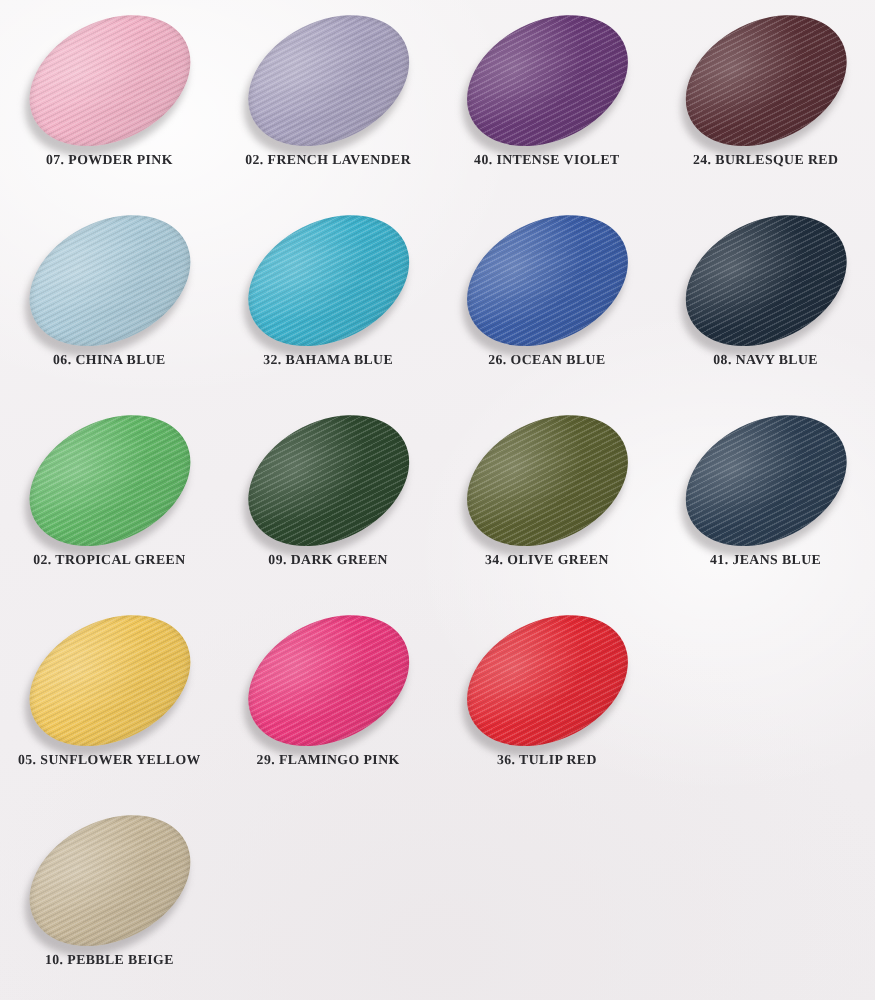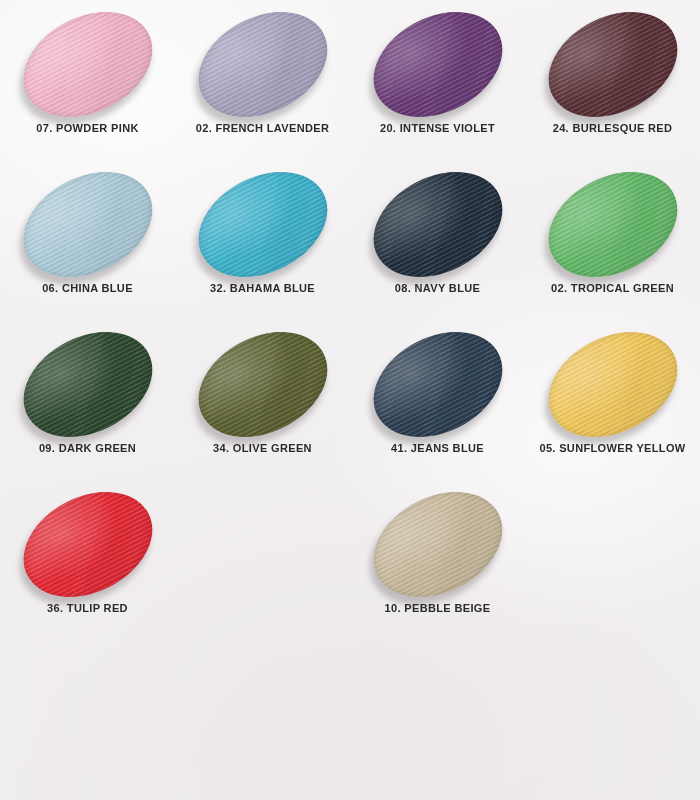--- a/index.html
+++ b/index.html
@@ -109,21 +109,21 @@
     border-radius: 50%;
     box-shadow: inset 0 0 6px rgba(0,0,0,0.13);
   }
 
   .label {
     position: absolute;
     left: 0;
     right: 0;
     bottom: 26px;
     text-align: center;
-    font-family: Liberation Sans, sans-serif;
+    font-family: Liberation Serif, serif;
     font-size: 11px;
     font-weight: 700;
     letter-spacing: 0.35px;
     color: #2a2a2e;
     white-space: nowrap;
     line-height: 1;
   }
 </style>
 </head>
 <body style="background: rgb(242, 239, 241);">
@@ -155,21 +155,21 @@
     </div>
     <div class="cell">
       <div class="swatch-wrap">
         <div class="shadow"></div>
         <div class="swatch" style="background-color: rgb(106, 60, 120);">
           <div class="ribs"></div>
           <div class="sheen"></div>
           <div class="edge"></div>
         </div>
       </div>
-      <div class="label">20. INTENSE VIOLET</div>
+      <div class="label">40. INTENSE VIOLET</div>
     </div>
     <div class="cell">
       <div class="swatch-wrap">
         <div class="shadow"></div>
         <div class="swatch" style="background-color: rgb(91, 50, 56);">
           <div class="ribs"></div>
           <div class="sheen"></div>
           <div class="edge"></div>
         </div>
       </div>
@@ -193,20 +193,31 @@
           <div class="ribs"></div>
           <div class="sheen"></div>
           <div class="edge"></div>
         </div>
       </div>
       <div class="label">32. BAHAMA BLUE</div>
     </div>
     <div class="cell">
       <div class="swatch-wrap">
         <div class="shadow"></div>
+        <div class="swatch" style="background-color: rgb(61, 95, 168);">
+          <div class="ribs"></div>
+          <div class="sheen"></div>
+          <div class="edge"></div>
+        </div>
+      </div>
+      <div class="label">26. OCEAN BLUE</div>
+    </div>
+    <div class="cell">
+      <div class="swatch-wrap">
+        <div class="shadow"></div>
         <div class="swatch" style="background-color: rgb(34, 48, 63);">
           <div class="ribs"></div>
           <div class="sheen"></div>
           <div class="edge"></div>
         </div>
       </div>
       <div class="label">08. NAVY BLUE</div>
     </div>
     <div class="cell">
       <div class="swatch-wrap">
@@ -259,20 +270,31 @@
           <div class="ribs"></div>
           <div class="sheen"></div>
           <div class="edge"></div>
         </div>
       </div>
       <div class="label">05. SUNFLOWER YELLOW</div>
     </div>
     <div class="cell">
       <div class="swatch-wrap">
         <div class="shadow"></div>
+        <div class="swatch" style="background-color: rgb(235, 59, 126);">
+          <div class="ribs"></div>
+          <div class="sheen"></div>
+          <div class="edge"></div>
+        </div>
+      </div>
+      <div class="label">29. FLAMINGO PINK</div>
+    </div>
+    <div class="cell">
+      <div class="swatch-wrap">
+        <div class="shadow"></div>
         <div class="swatch" style="background-color: rgb(227, 42, 53);">
           <div class="ribs"></div>
           <div class="sheen"></div>
           <div class="edge"></div>
         </div>
       </div>
       <div class="label">36. TULIP RED</div>
     </div>
     <div class="cell empty"></div>
     <div class="cell">

